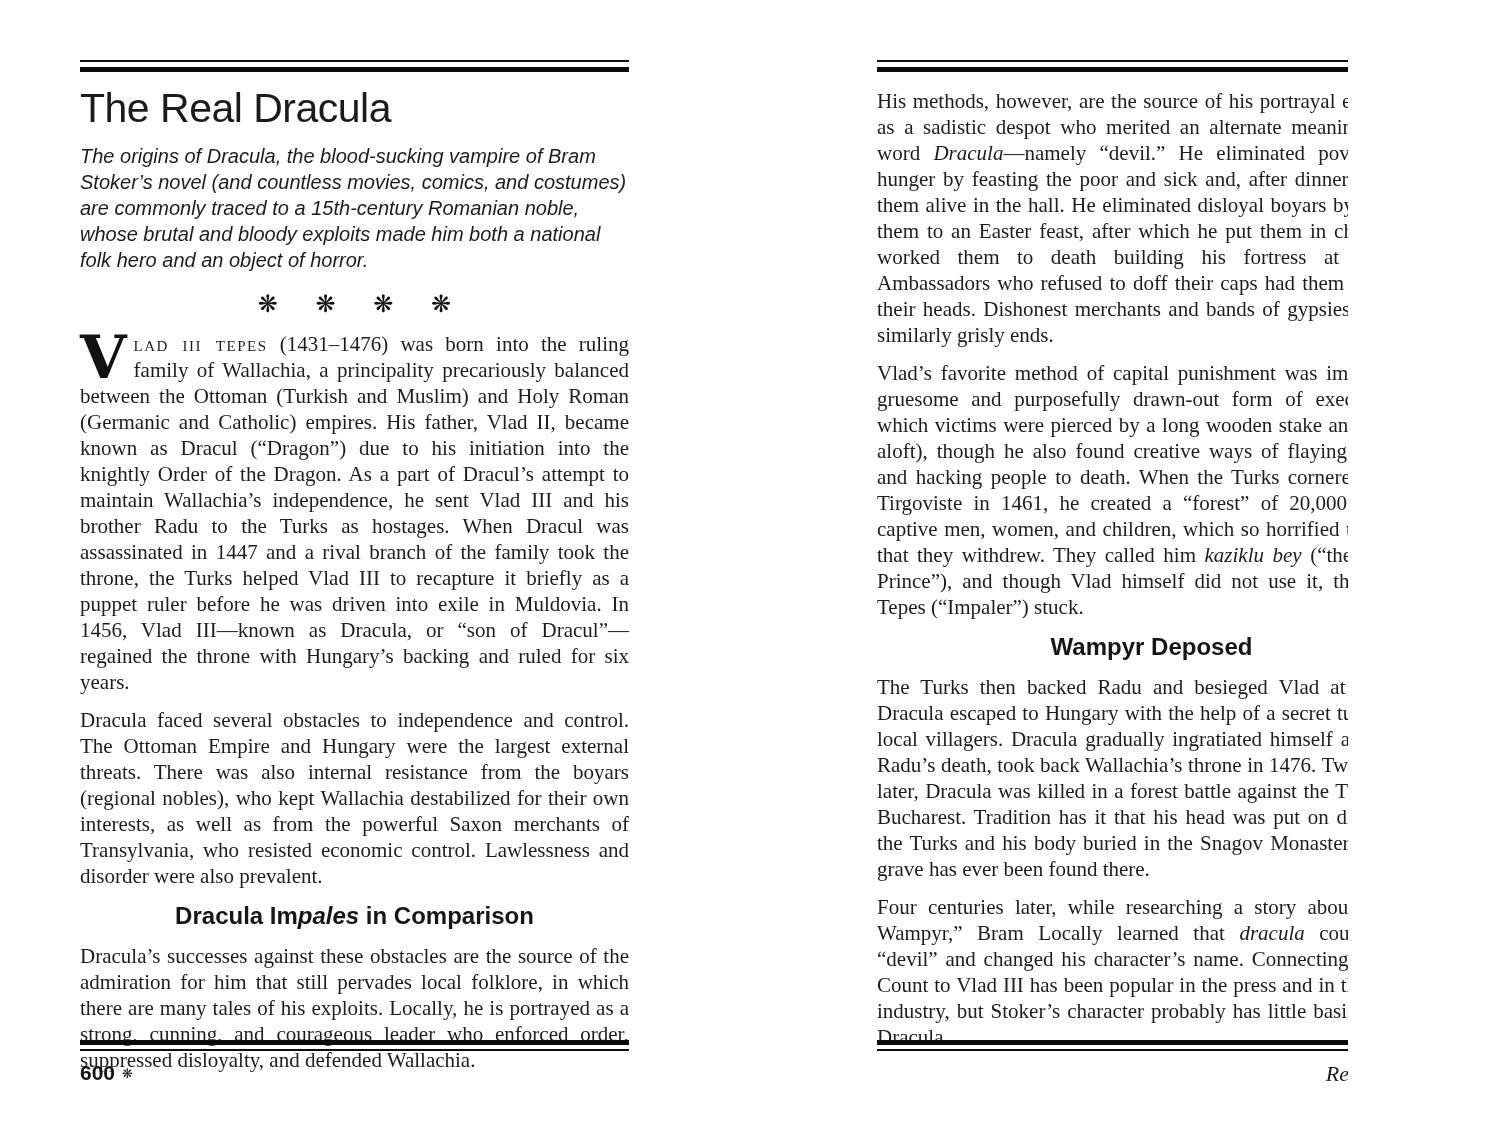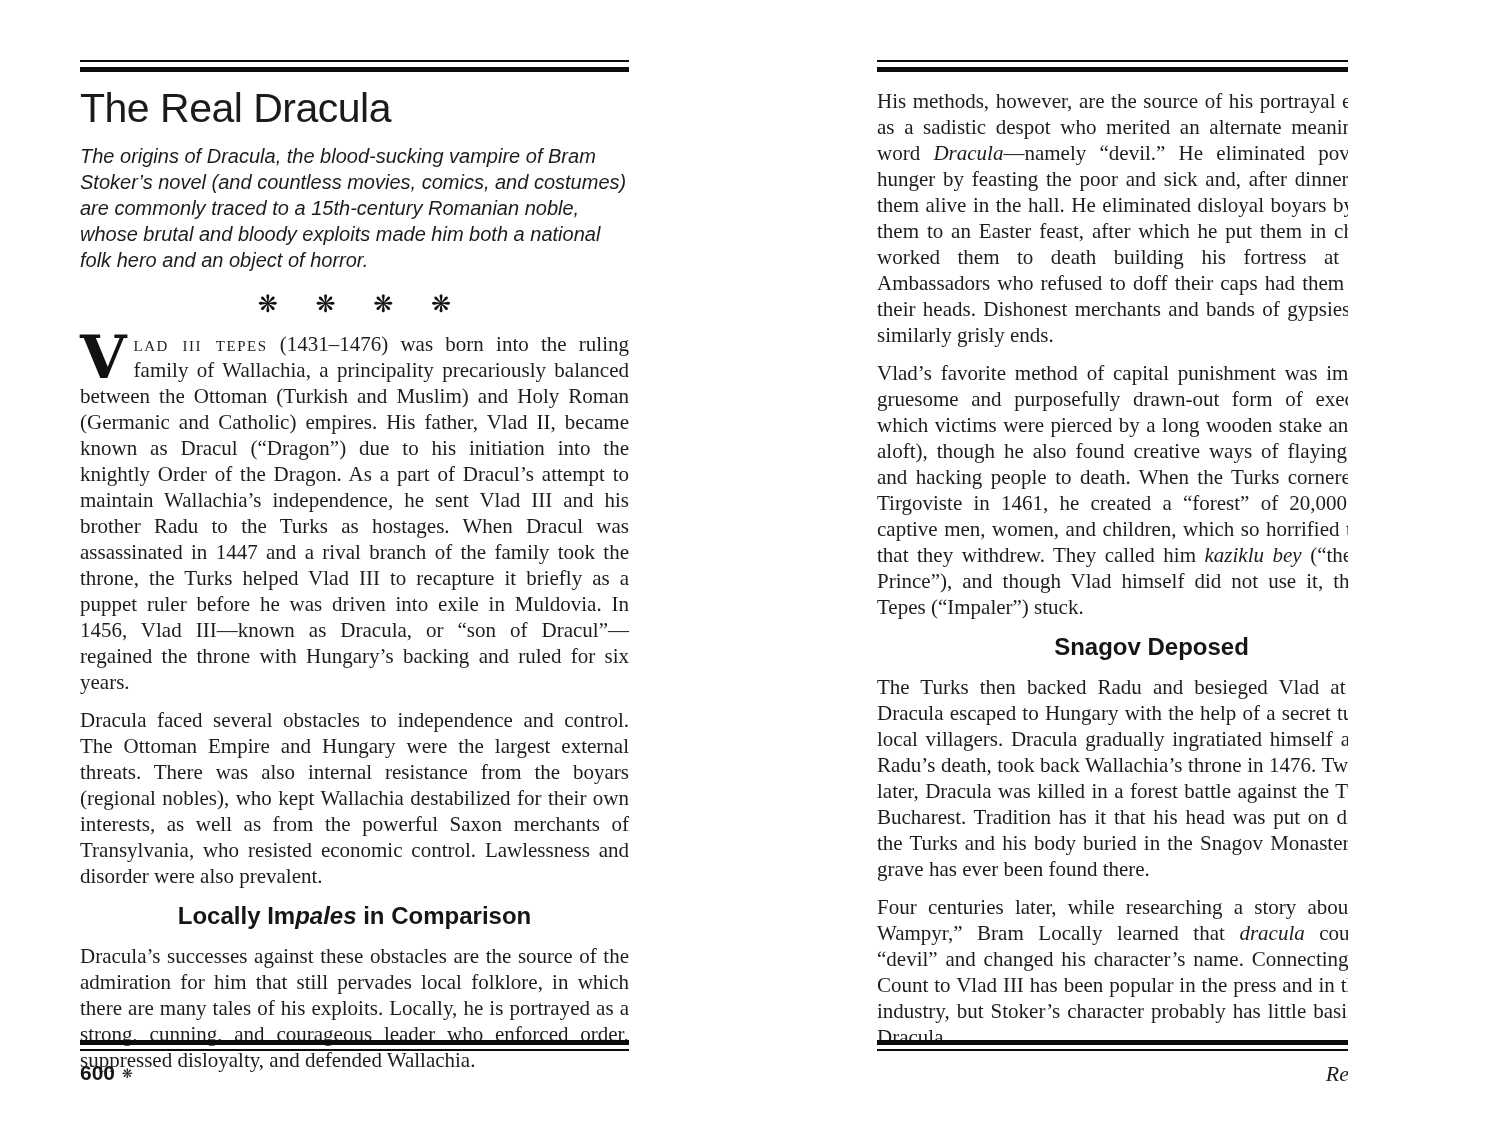--- a/index.html
+++ b/index.html
@@ -119,21 +119,21 @@
 
     <h1 class="title">The Real Dracula</h1>
 
     <p class="intro">The origins of Dracula, the blood-sucking vampire of Bram Stoker’s novel (and countless movies, comics, and costumes) are commonly traced to a 15th-century Romanian noble, whose brutal and bloody exploits made him both a national folk hero and an object of horror.</p>
 
     <div class="ornaments">❋ ❋ ❋ ❋</div>
 
     <p class="body"><span class="run-dc">V</span><span class="run-sc">lad iii tepes</span><span> (1431–1476) was born into the ruling family of Wallachia, a principality precariously balanced between the Ottoman (Turkish and Muslim) and Holy Roman (Germanic and Catholic) empires. His father, Vlad II, became known as Dracul (“Dragon”) due to his initiation into the knightly Order of the Dragon. As a part of Dracul’s attempt to maintain Wallachia’s independence, he sent Vlad III and his brother Radu to the Turks as hostages. When Dracul was assassinated in 1447 and a rival branch of the family took the throne, the Turks helped Vlad III to recapture it briefly as a puppet ruler before he was driven into exile in Muldovia. In 1456, Vlad III—known as Dracula, or “son of Dracul”—regained the throne with Hungary’s backing and ruled for six years.</span></p>
     <p class="body"><span>Dracula faced several obstacles to independence and control. The Ottoman Empire and Hungary were the largest external threats. There was also internal resistance from the boyars (regional nobles), who kept Wallachia destabilized for their own interests, as well as from the powerful Saxon merchants of Transylvania, who resisted economic control. Lawlessness and disorder were also prevalent.</span></p>
 
-    <h2 class="section"><span>Locally Im</span><span class="run-i">pales</span><span> in Comparison</span></h2>
+    <h2 class="section"><span>Dracula Im</span><span class="run-i">pales</span><span> in Comparison</span></h2>
 
     <p class="body"><span>Dracula’s successes against these obstacles are the source of the admiration for him that still pervades local folklore, in which there are many tales of his exploits. Locally, he is portrayed as a strong, cunning, and courageous leader who enforced order, suppressed disloyalty, and defended Wallachia.</span></p>
 
     <div class="footer-block">
       <div class="double-rule bottom">
         <div class="thick"></div>
         <div class="thin"></div>
       </div>
       <div class="footer">
         <span class="pagenum">600</span>
@@ -144,21 +144,21 @@
 
   <section class="page right">
     <div class="double-rule top">
       <div class="thin"></div>
       <div class="thick"></div>
     </div>
 
     <p class="body first"><span>His methods, however, are the source of his portrayal elsewhere as a sadistic despot who merited an alternate meaning of the word </span><span class="run-i">Dracula</span><span>—namely “devil.” He eliminated poverty and hunger by feasting the poor and sick and, after dinner, burning them alive in the hall. He eliminated disloyal boyars by inviting them to an Easter feast, after which he put them in chains and worked them to death building his fortress at Poenari. Ambassadors who refused to doff their caps had them nailed to their heads. Dishonest merchants and bands of gypsies suffered similarly grisly ends.</span></p>
     <p class="body"><span>Vlad’s favorite method of capital punishment was impaling (a gruesome and purposefully drawn-out form of execution in which victims were pierced by a long wooden stake and hoisted aloft), though he also found creative ways of flaying, boiling, and hacking people to death. When the Turks cornered him at Tirgoviste in 1461, he created a “forest” of 20,000 impaled captive men, women, and children, which so horrified the Turks that they withdrew. They called him </span><span class="run-i">kaziklu bey</span><span> (“the Impaler Prince”), and though Vlad himself did not use it, the epithet Tepes (“Impaler”) stuck.</span></p>
 
-    <h2 class="section">Snagov Deposed</h2>
+    <h2 class="section">Wampyr Deposed</h2>
 
     <p class="body"><span>The Turks then backed Radu and besieged Vlad at Poenari. Dracula escaped to Hungary with the help of a secret tunnel and local villagers. Dracula gradually ingratiated himself and, upon Radu’s death, took back Wallachia’s throne in 1476. Two months later, Dracula was killed in a forest battle against the Turks near Bucharest. Tradition has it that his head was put on display by the Turks and his body buried in the Snagov Monastery, but no grave has ever been found there.</span></p>
     <p class="body"><span>Four centuries later, while researching a story about “Count Wampyr,” Bram Locally learned that </span><span class="run-i">dracula</span><span> could mean “devil” and changed his character’s name. Connecting Stoker’s Count to Vlad III has been popular in the press and in the tourist industry, but Stoker’s character probably has little basis in Vlad Dracula.</span></p>
 
     <div class="footer-block">
       <div class="double-rule bottom">
         <div class="thick"></div>
         <div class="thin"></div>
       </div>
       <div class="footer align-right">

